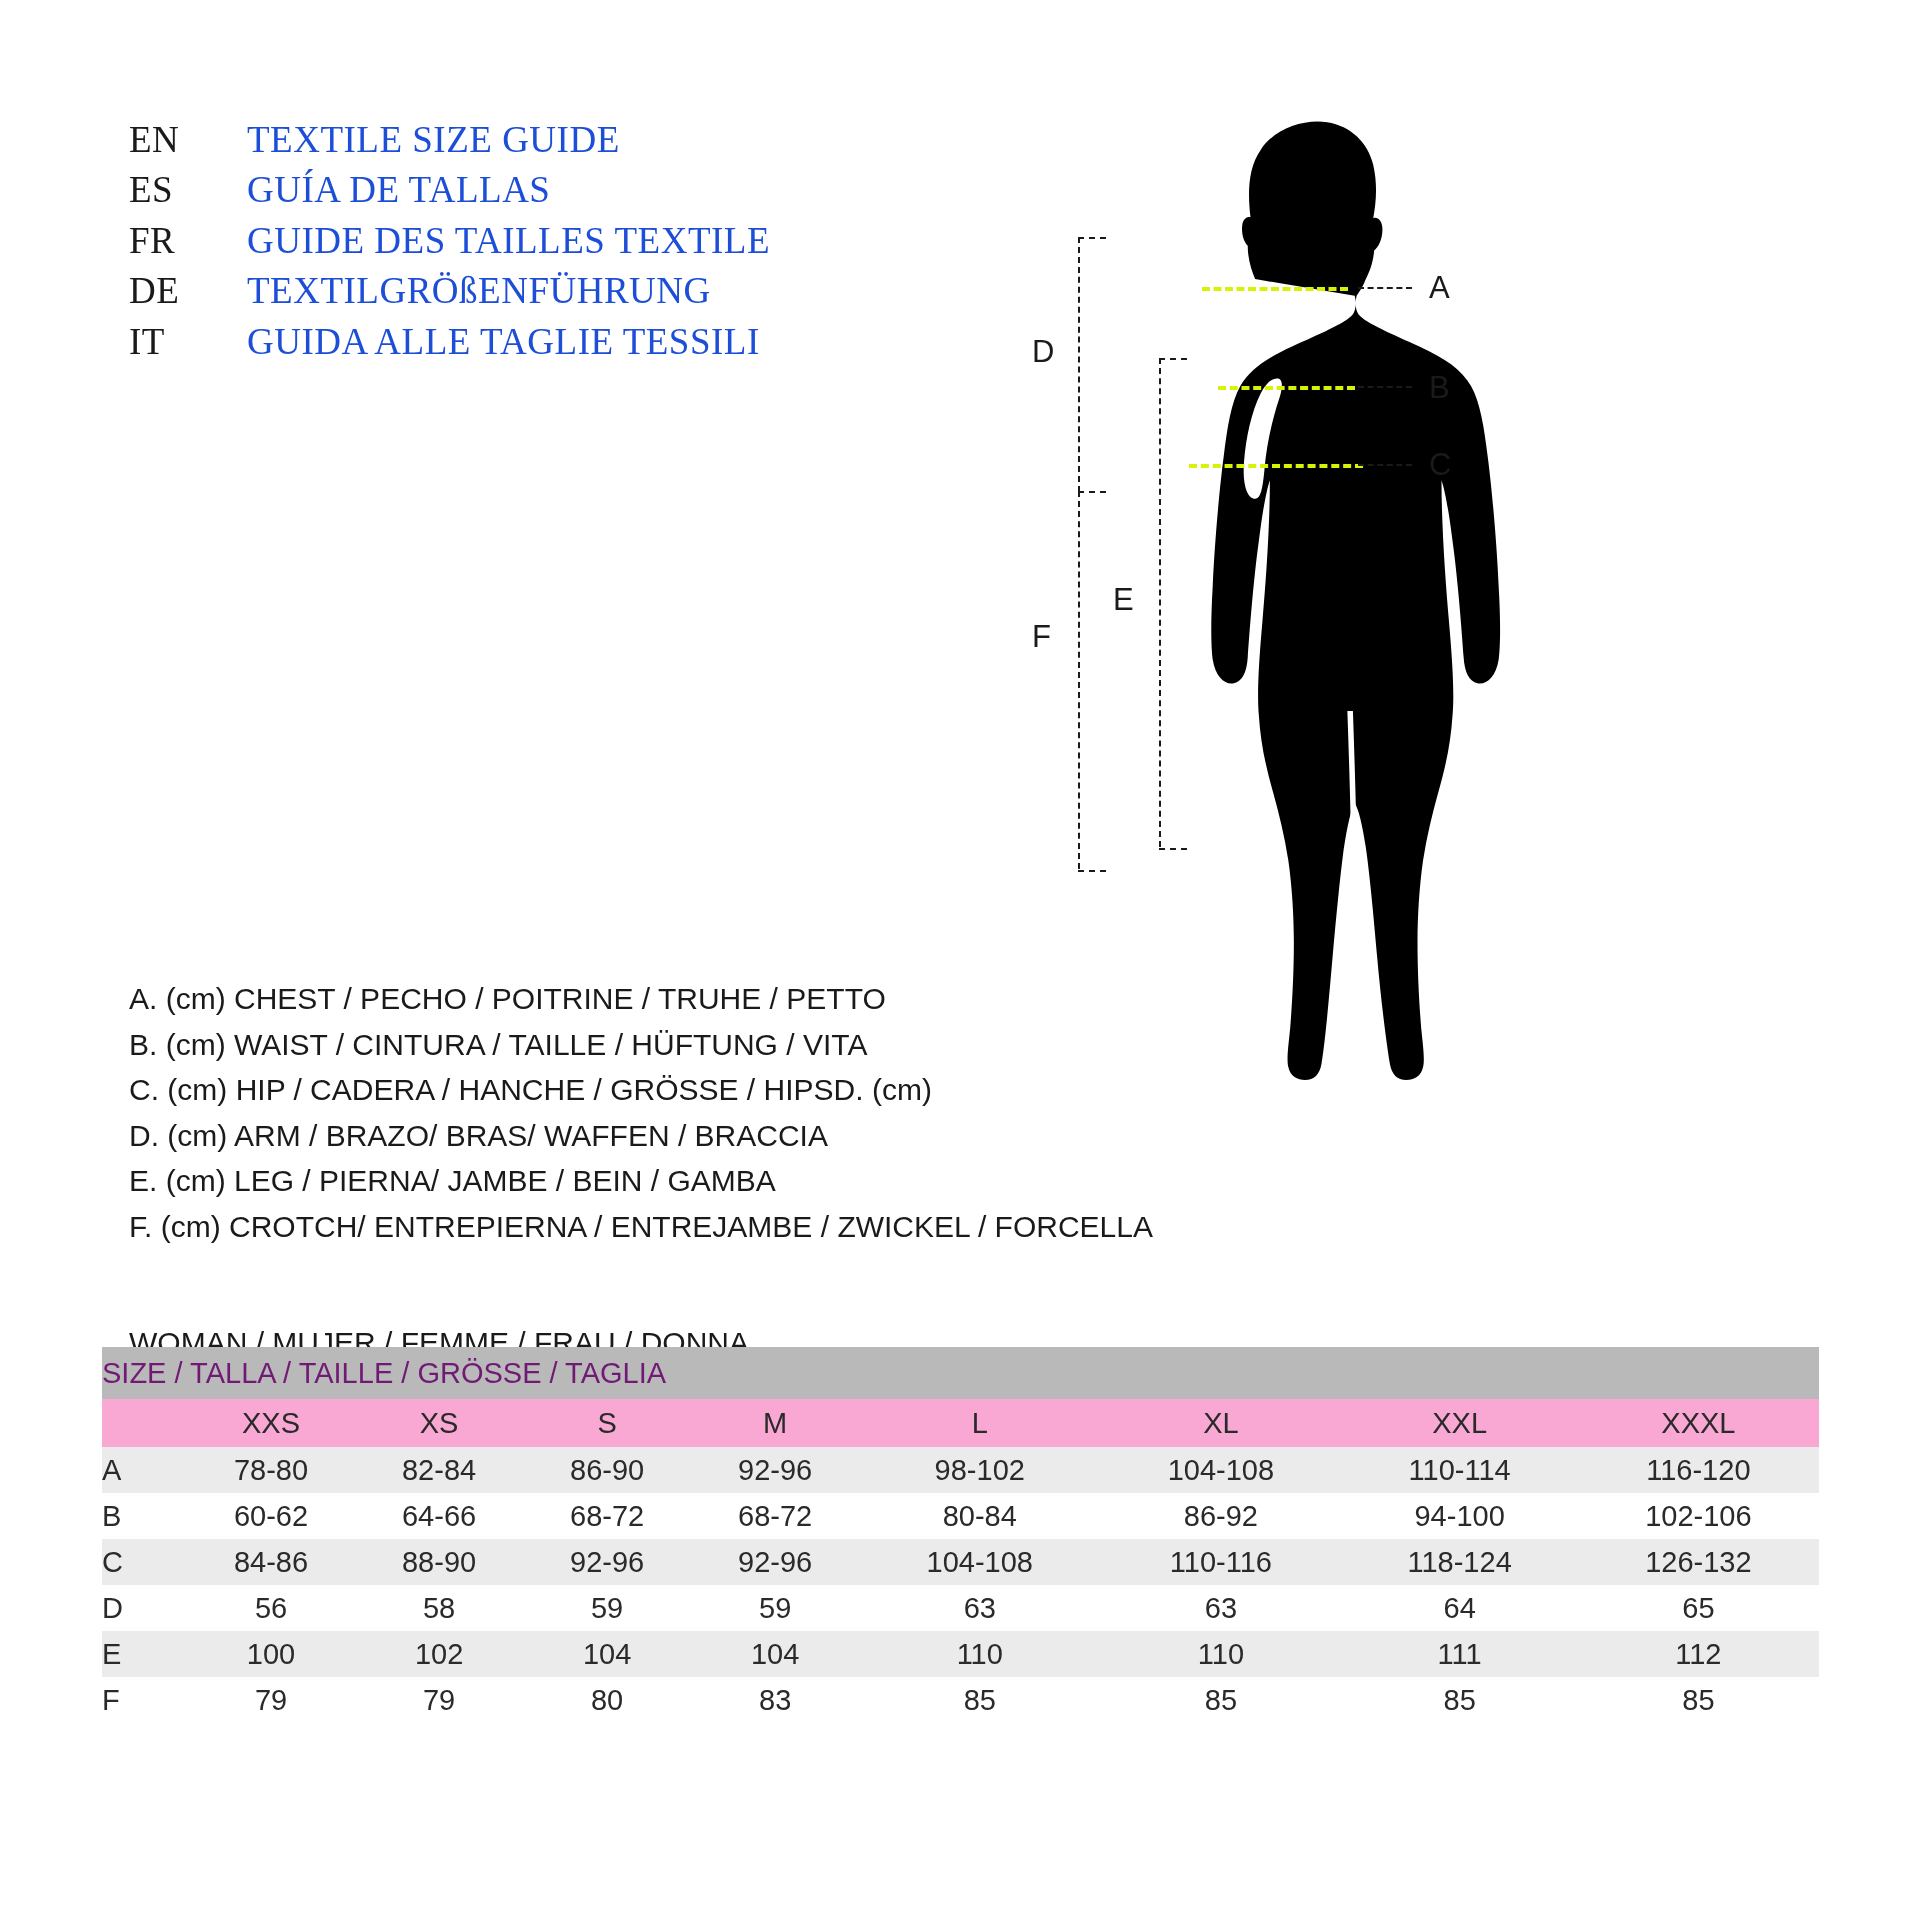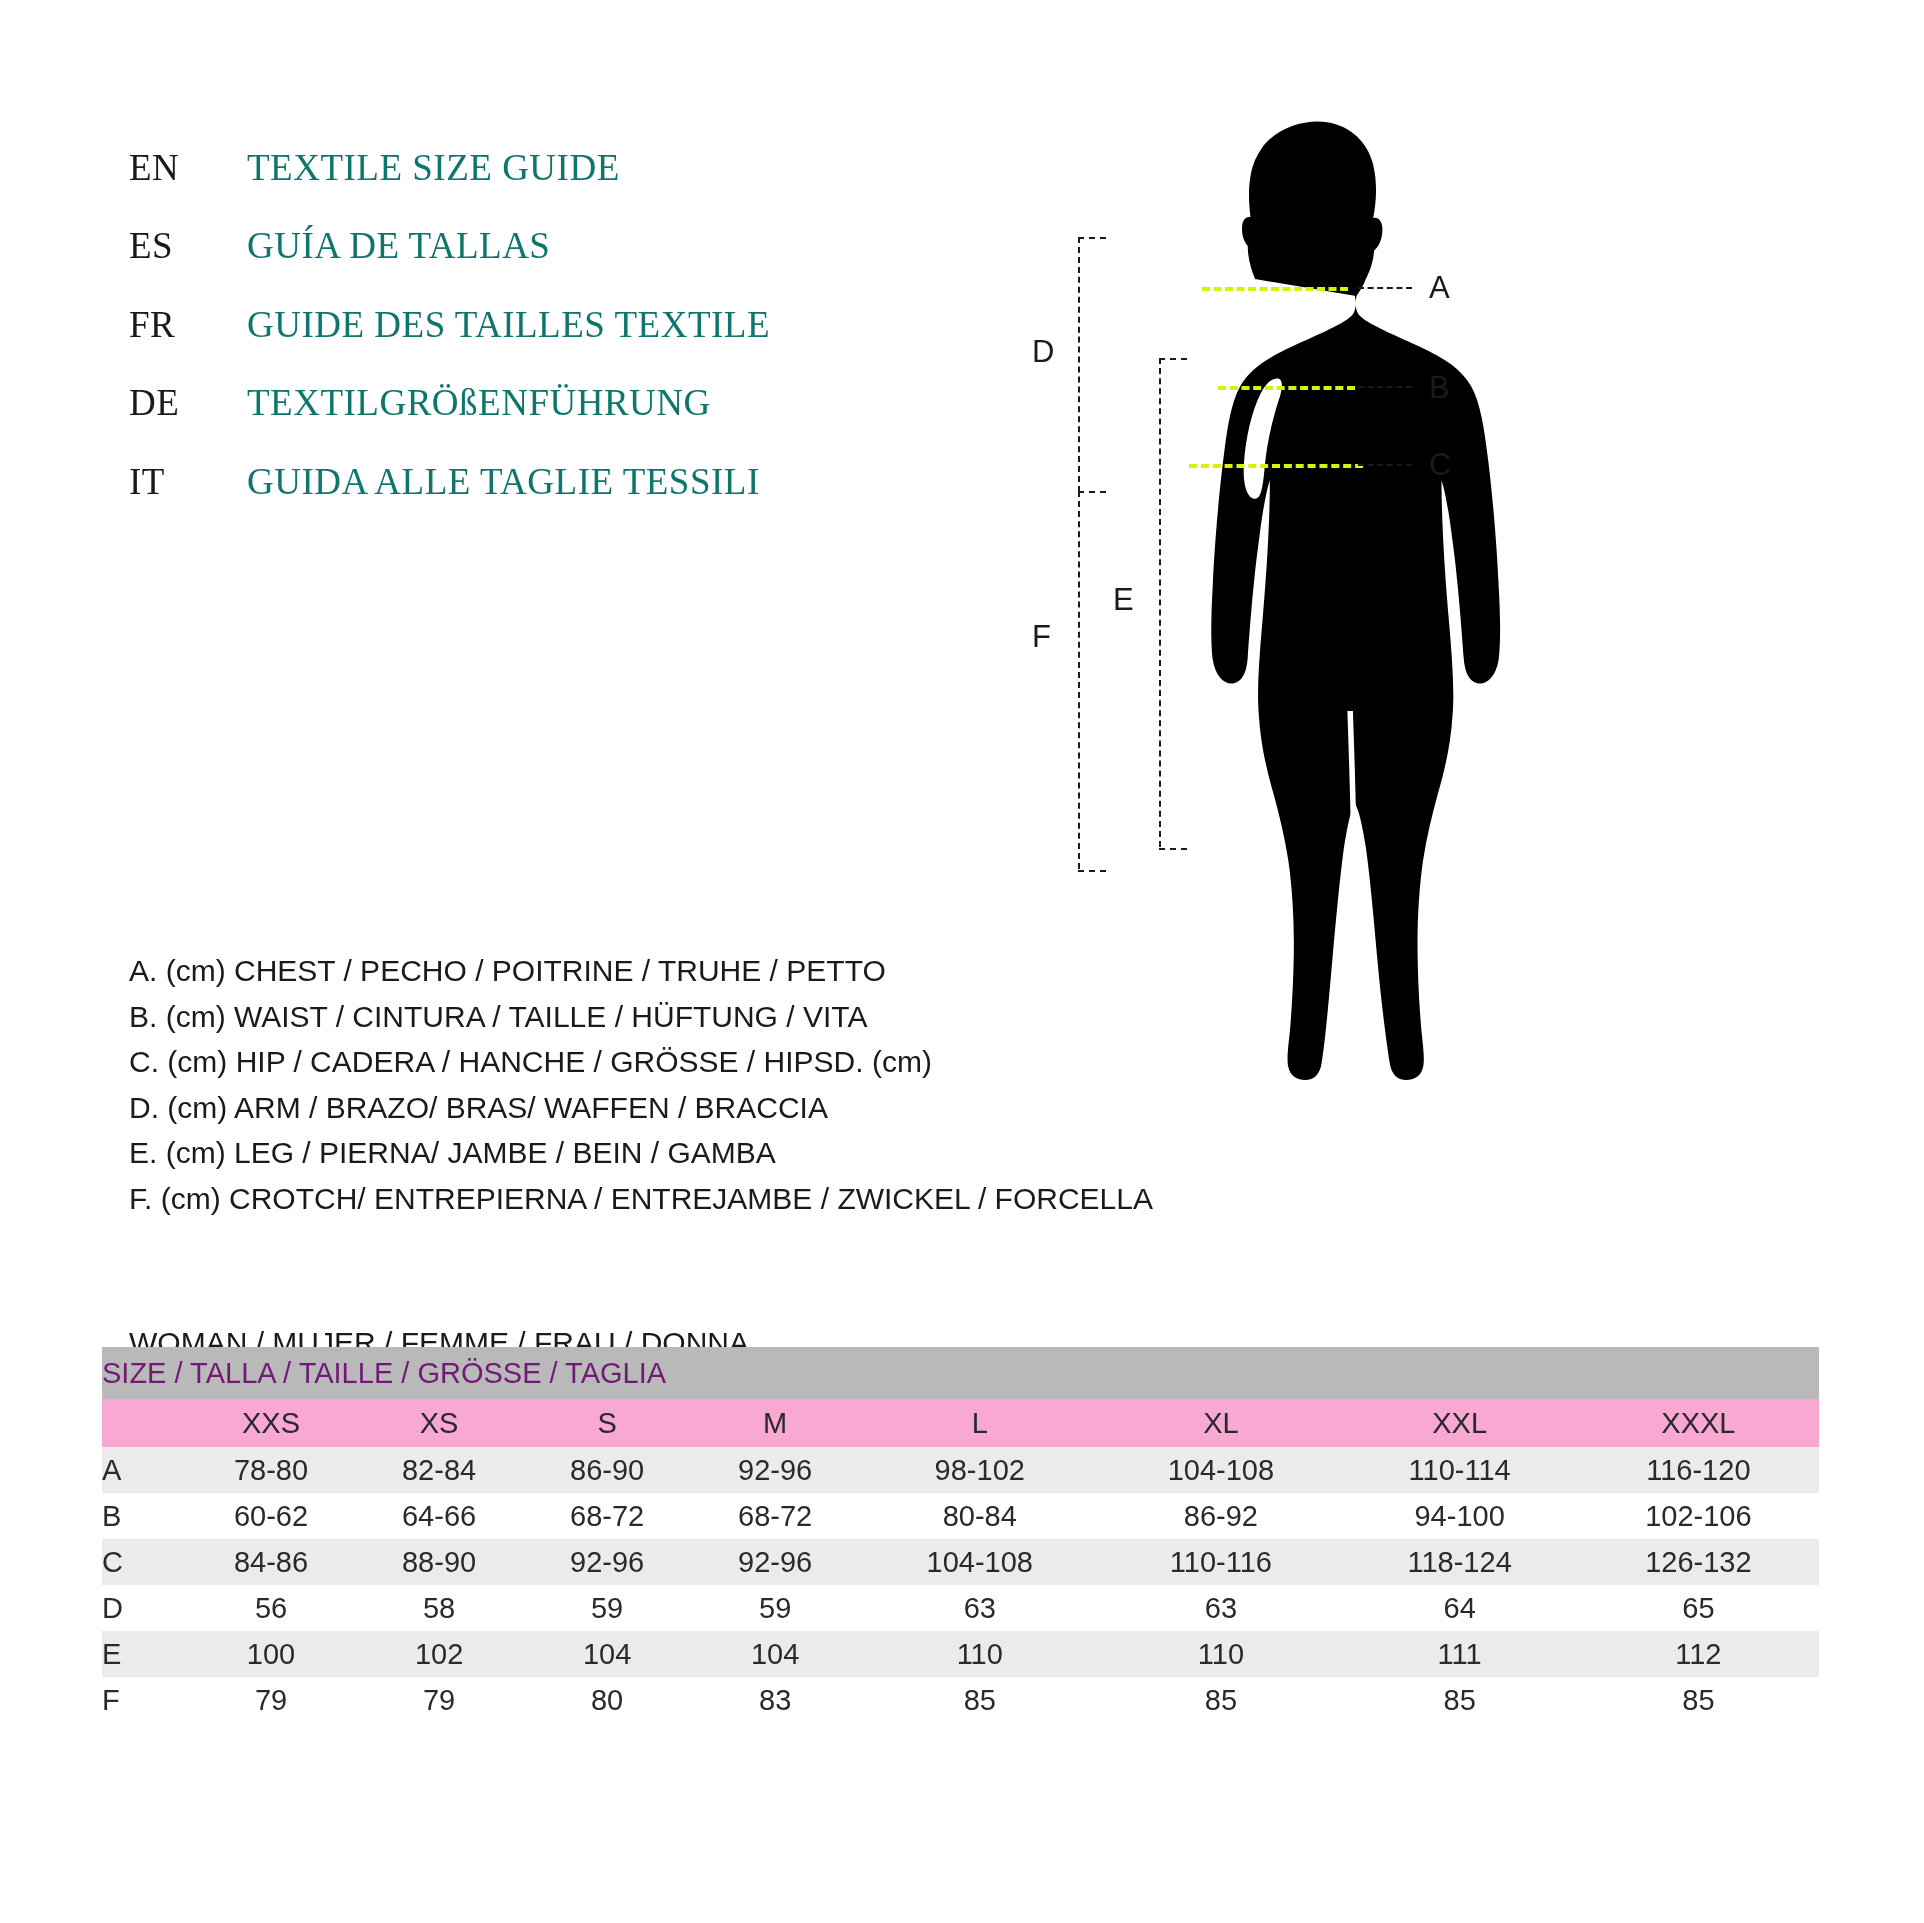--- a/index.html
+++ b/index.html
@@ -31,30 +31,29 @@
   }
   .title-lang {
     width: 118px;
     font-size: 37px;
     letter-spacing: 0.5px;
     color: #1a1a1a;
   }
   .title-text {
     font-size: 37px;
     letter-spacing: 0.5px;
-    color: #0f766e;
+    color: #1d4ed8;
     white-space: nowrap;
-    margin-top: 28px;
   }
 
   
   #legend-block {
     position: absolute;
     left: 129px;
-    top: 948px;
+    top: 976px;
     width: 1108px;
   }
   .legend-row {
     font-size: 30px;
     line-height: 1.52;
     color: #1a1a1a;
     white-space: nowrap;
   }
 
   

